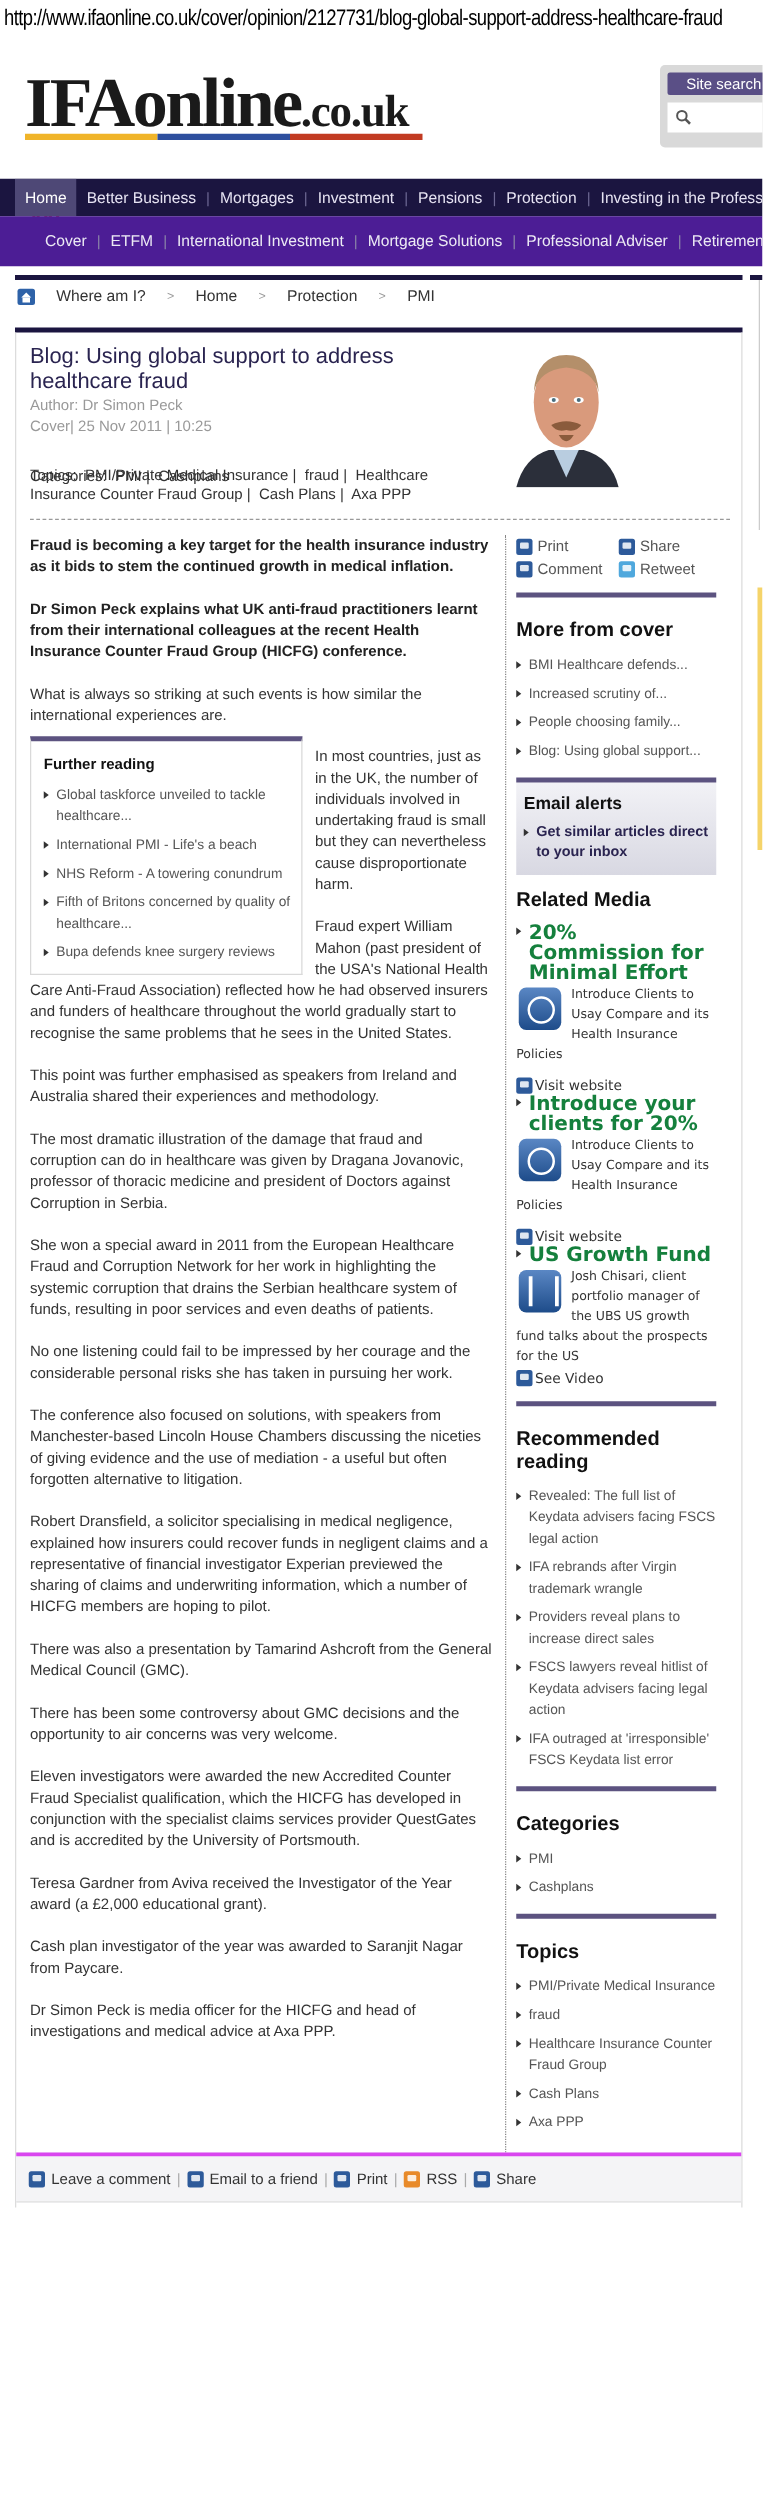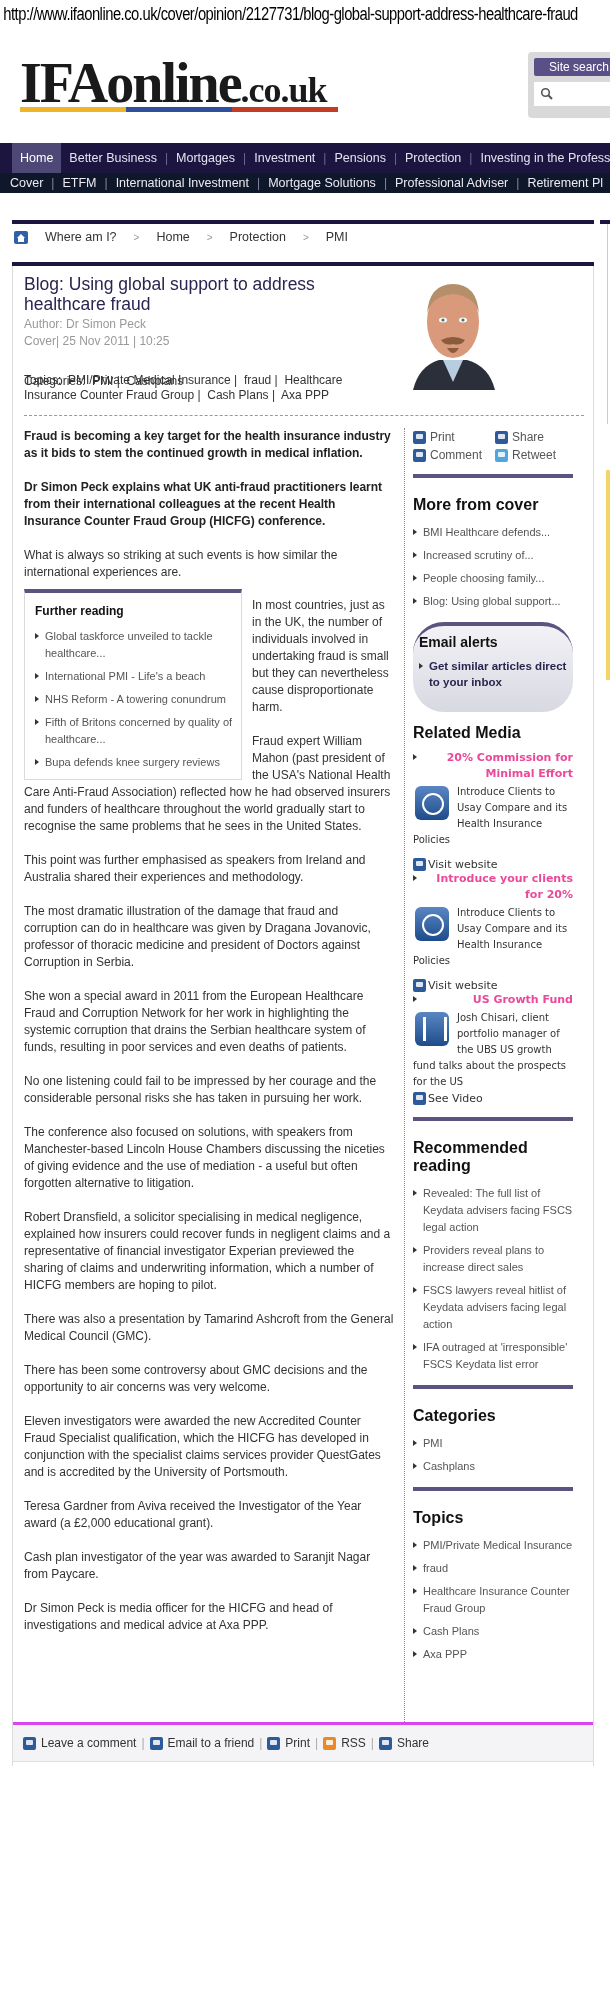--- a/index.html
+++ b/index.html
@@ -20,21 +20,21 @@
 
   .search-box { position: absolute; left: 528px; top: 52px; width: 90px; height: 66px; background: #d9d9d9; border-radius: 4px; }
   .search-label { position: absolute; left: 6px; top: 6px; width: 90px; height: 18px; background: #5a4f86; color: #fff; font-size: 12px; padding: 2px 0 0 15px; border-radius: 2px; }
   .search-input { position: absolute; left: 6px; top: 30px; width: 90px; height: 24px; background: #fff; border: none; }
   .search-icon { position: absolute; left: 12px; top: 35px; width: 14px; height: 14px; }
 
   .nav1 { position: absolute; left: 0; top: 143px; width: 610px; height: 30px; background: #1b1540; display: flex; align-items: center; padding-left: 12px; white-space: nowrap; overflow: hidden; }
   .nav1 .item { color: #e6e3f2; font-size: 12.5px; padding: 0 8px; height: 30px; line-height: 30px; }
   .nav1 .item.active { background: #4e4876; color: #fff; }
   .nav1 .sep { color: #6d6893; font-size: 12px; }
-  .nav2 { position: absolute; left: 0; top: 173px; width: 610px; height: 20px; background: #0f172a; display: flex; align-items: center; padding-left: 2px; white-space: nowrap; overflow: hidden; }
+  .nav2 { position: absolute; left: 0; top: 173px; width: 610px; height: 40px; background: #4c1d95; display: flex; align-items: center; padding-left: 28px; white-space: nowrap; overflow: hidden; }
   .nav2 .item { color: #eceaf4; font-size: 12.5px; padding: 0 8px; }
   .nav2 .sep { color: #8a83a8; font-size: 12px; }
 
   .topbar { position: absolute; left: 12px; top: 220px; width: 582px; height: 4px; background: #1b1540; }
   .topbar2 { position: absolute; left: 600px; top: 220px; width: 10px; height: 4px; background: #1b1540; }
   .breadcrumb { position: absolute; left: 14px; top: 230px; display: flex; align-items: center; font-size: 12.5px; color: #333; gap: 17px; }
   .home-icon { width: 14px; height: 13px; background: #2e62a8; border-radius: 2px; position: relative; }
   .home-icon::after { content: ""; position: absolute; left: 3px; top: 3px; width: 0; height: 0; border-left: 4px solid transparent; border-right: 4px solid transparent; border-bottom: 4px solid #fff; }
   .home-icon::before { content: ""; position: absolute; left: 4px; top: 7px; width: 6px; height: 4px; background: #fff; }
   .breadcrumb .gt { color: #999; font-size: 10px; }
@@ -62,26 +62,26 @@
   .side { position: absolute; left: 413px; top: 430px; width: 160px; }
   .share-grid { display: grid; grid-template-columns: 82px 80px; row-gap: 4px; font-size: 12px; color: #555; }
   .share-grid div { display: flex; align-items: center; gap: 4px; }
   .ic { display: inline-block; width: 13px; height: 13px; border-radius: 2px; background: #2d5a9a; position: relative; flex-shrink: 0; }
   .ic.tw { background: #4fa8dd; }
   .ic.rss { background: #e88a2a; }
   .ic::after { content: ""; position: absolute; left: 3px; top: 3px; width: 7px; height: 5px; background: #fff; border-radius: 1px; opacity: 0.85; }
   .side-rule { height: 4px; background: #5c5380; margin: 12px 0 18px 0; width: 160px; }
   .side h4 { font-size: 16px; font-weight: bold; color: #111; margin-bottom: 10px; }
   .side-list li { list-style: none; font-size: 11px; color: #555; line-height: 17px; padding-left: 10px; position: relative; margin-bottom: 6px; }
-  .email-box { width: 160px; background: linear-gradient(#f2f2f6, #d8d8e2); border-top: 4px solid #5c5380; padding: 8px 6px 22px 6px; margin-bottom: 12px; border-radius: 31px; }
+  .email-box { width: 160px; background: linear-gradient(#f2f2f6, #d8d8e2); border-top: 4px solid #5c5380; padding: 8px 6px 10px 6px; margin-bottom: 12px; }
   .email-box h3 { font-size: 14px; color: #111; font-weight: bold; margin-bottom: 8px; }
   .email-box .item { font-size: 11.5px; font-weight: bold; color: #2a2450; line-height: 16px; padding-left: 10px; position: relative; }
   .email-box .item::before { content: ""; position: absolute; left: 0; top: 5px; border-left: 4px solid #333; border-top: 3.5px solid transparent; border-bottom: 3.5px solid transparent; }
 
-  .rm-title { font-family: "DejaVu Sans", sans-serif; font-weight: bold; font-size: 11px; color: #ec4899; line-height: 16px; padding-left: 10px; position: relative; text-align: right; }
+  .rm-title { font-family: "DejaVu Sans", sans-serif; font-weight: bold; font-size: 16px; color: #15803d; line-height: 16px; padding-left: 10px; position: relative; }
   .rm-title::before { content: ""; position: absolute; left: 0; top: 4px; border-left: 4px solid #333; border-top: 3.5px solid transparent; border-bottom: 3.5px solid transparent; }
   .rm-body { font-family: "DejaVu Sans", sans-serif; font-size: 10px; color: #333; line-height: 16px; margin-top: 2px; }
   .rm-thumb { float: left; width: 34px; height: 34px; border-radius: 6px; background: linear-gradient(#5a87c4, #1e4c8a); margin: 2px 8px 0 2px; position: relative; }
   .rm-thumb.globe::after { content: ""; position: absolute; left: 7px; top: 7px; width: 18px; height: 18px; border: 2px solid #fff; border-radius: 50%; }
   .rm-thumb.film::after { content: ""; position: absolute; left: 8px; top: 5px; width: 18px; height: 24px; border-left: 3px solid #fff; border-right: 3px solid #fff; }
   .rm-link { font-family: "DejaVu Sans", sans-serif; font-size: 11px; color: #333; display: flex; align-items: center; gap: 2px; margin: 10px 0 0 0; clear: both; }
   .rm-item { margin-bottom: 0; }
   .rm-clip { height: 50px; overflow: hidden; }
 
   .footer-bar { position: absolute; left: 13px; top: 1722px; width: 580px; height: 40px; background: #f4f4f6; border-top: 3px solid #d946ef; border-bottom: 1px solid #e0e0e0; display: flex; align-items: center; padding-left: 10px; gap: 5px; font-size: 12px; color: #333; }
@@ -287,20 +287,21 @@
     <div class="rm-link" style="margin-top:0">
         <span class="ic"></span>
         <span>See Video</span>
       </div>
   </div>
 
   <div class="side-rule"></div>
   <h4>Recommended reading</h4>
   <ul class="side-list">
     <li>Revealed: The full list of Keydata advisers facing FSCS legal action</li>
+    <li>IFA rebrands after Virgin trademark wrangle</li>
     <li>Providers reveal plans to increase direct sales</li>
     <li>FSCS lawyers reveal hitlist of Keydata advisers facing legal action</li>
     <li>IFA outraged at 'irresponsible' FSCS Keydata list error</li>
   </ul>
 
   <div class="side-rule"></div>
   <h4>Categories</h4>
   <ul class="side-list">
     <li>PMI</li>
     <li>Cashplans</li>

